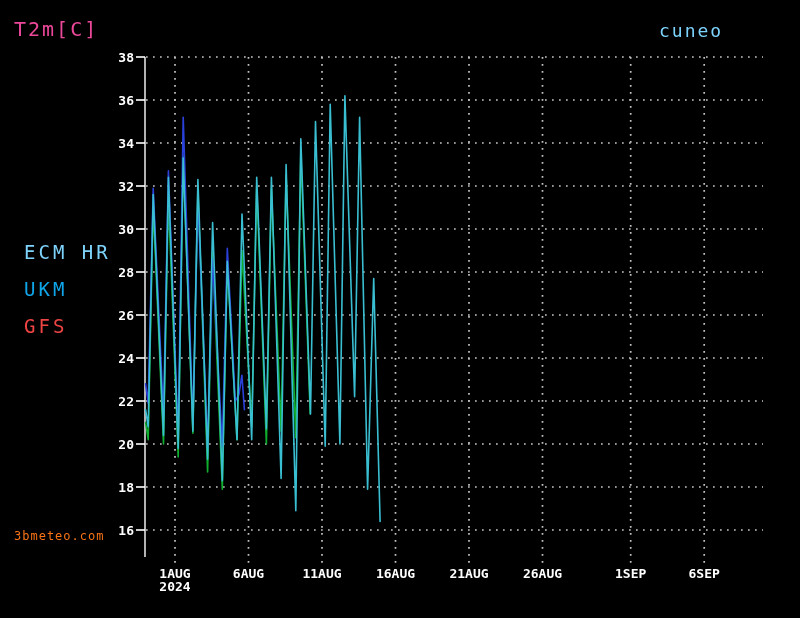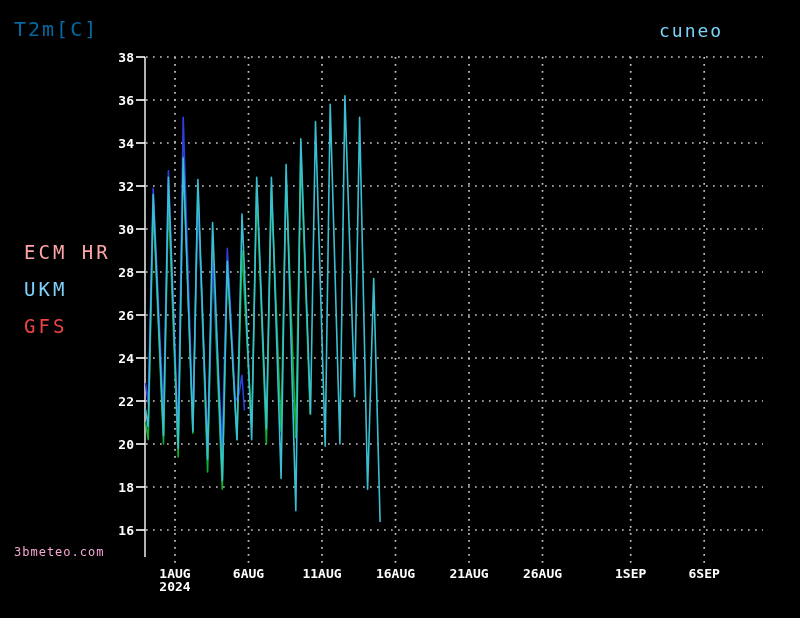--- a/index.html
+++ b/index.html
@@ -1,26 +1,26 @@
 <!DOCTYPE html>
 <html><head>
 <meta charset="utf-8">
 <style>
   html,body{margin:0;padding:0;background:#000;}
   .screen{position:relative;width:800px;height:618px;background:#000;overflow:hidden;
           font-family:"DejaVu Sans Mono",monospace;}
   .title{position:absolute;left:14px;top:17px;font-size:20px;letter-spacing:2px;
-         color:#0369a1;font-weight:400;}
+         color:#ec4899;font-weight:400;}
   .location{position:absolute;left:659px;top:20px;font-size:18px;letter-spacing:2px;
          color:#7dd3fc;font-weight:400;}
   .legend{position:absolute;left:24px;top:241px;}
   .legend-item{font-size:19px;letter-spacing:3px;font-weight:400;height:22px;
          margin-bottom:15px;white-space:pre;}
   .watermark{position:absolute;left:14px;top:529px;font-size:12px;letter-spacing:1px;
-         color:#f9a8d4;margin-top:16px;}
+         color:#f97316;}
   svg{position:absolute;left:0;top:0;}
   .grid{stroke:#c3c3c3;stroke-width:1.7;stroke-dasharray:1.7 5.3;fill:none;}
   .tick{stroke:#ffffff;stroke-width:1.6;}
   .axis{stroke:#ffffff;stroke-width:1.4;}
   .ylab,.xlab{fill:#ffffff;font-family:"DejaVu Sans Mono",monospace;
          font-size:13px;font-weight:bold;}
 </style>
 </head>
 <body>
 
@@ -90,19 +90,19 @@
         <text x="704.2" y="578" text-anchor="middle" class="xlab">6SEP</text>
       </g>
       <g>
         <polyline points="145.6,422.5 148.2,439.7 153.2,205.3 163.5,444.0 168.4,196.8 178.2,456.9 183.2,155.9 192.9,433.3 197.9,188.2 207.6,471.9 212.6,252.7 222.3,489.2 227.3,263.4 237.0,439.7 242.0,250.5 251.7,426.8 256.7,186.0 266.4,444.0 271.4,188.2 281.1,431.1 286.1,175.3 295.8,437.6 300.8,153.8 310.2,413.9" fill="none" stroke="#0fae2e" stroke-width="1.6" stroke-linejoin="round" stroke-linecap="round"></polyline>
         <polyline points="145.6,383.8 148.2,403.2 153.2,188.2 163.5,416.1 168.4,170.9 178.2,437.6 183.2,117.2 192.9,424.7 197.9,196.8 207.6,448.3 212.6,259.1 222.3,446.2 227.3,248.3 235.3,401.0 238.9,394.6 241.9,375.2 244.4,409.6" fill="none" stroke="#2b41dc" stroke-width="1.6" stroke-linejoin="round" stroke-linecap="round"></polyline>
         <polyline points="145.6,409.6 148.2,426.8 153.2,194.6 163.5,435.4 168.4,177.4 178.2,448.3 183.2,158.1 192.9,431.1 197.9,179.6 207.6,459.1 212.6,222.5 222.3,480.6 227.3,261.3 237.0,439.7 242.0,214.0 251.7,439.7 256.7,177.4 266.4,428.9 271.4,177.4 281.1,478.4 286.1,164.5 295.8,510.7 300.8,138.7 310.5,413.9 315.5,121.5 325.2,446.2 330.2,104.3 339.9,444.0 344.9,95.7 354.6,396.7 359.6,117.2 367.6,489.2 373.7,278.5 380.1,521.4" fill="none" stroke="#3abfd2" stroke-width="1.6" stroke-linejoin="round" stroke-linecap="round"></polyline>
       </g>
     </svg>
 
   <div class="legend">
-    <div class="legend-item" style="color: #fca5a5;">ECM HR</div>
-    <div class="legend-item" style="color: #7dd3fc;">UKM</div>
+    <div class="legend-item" style="color: #7dd3fc;">ECM HR</div>
+    <div class="legend-item" style="color: #0ea5e9;">UKM</div>
     <div class="legend-item" style="color: #ef4444;">GFS</div>
   </div>
 
   <div class="watermark">3bmeteo.com</div>
 </div>
 
 </body></html>

